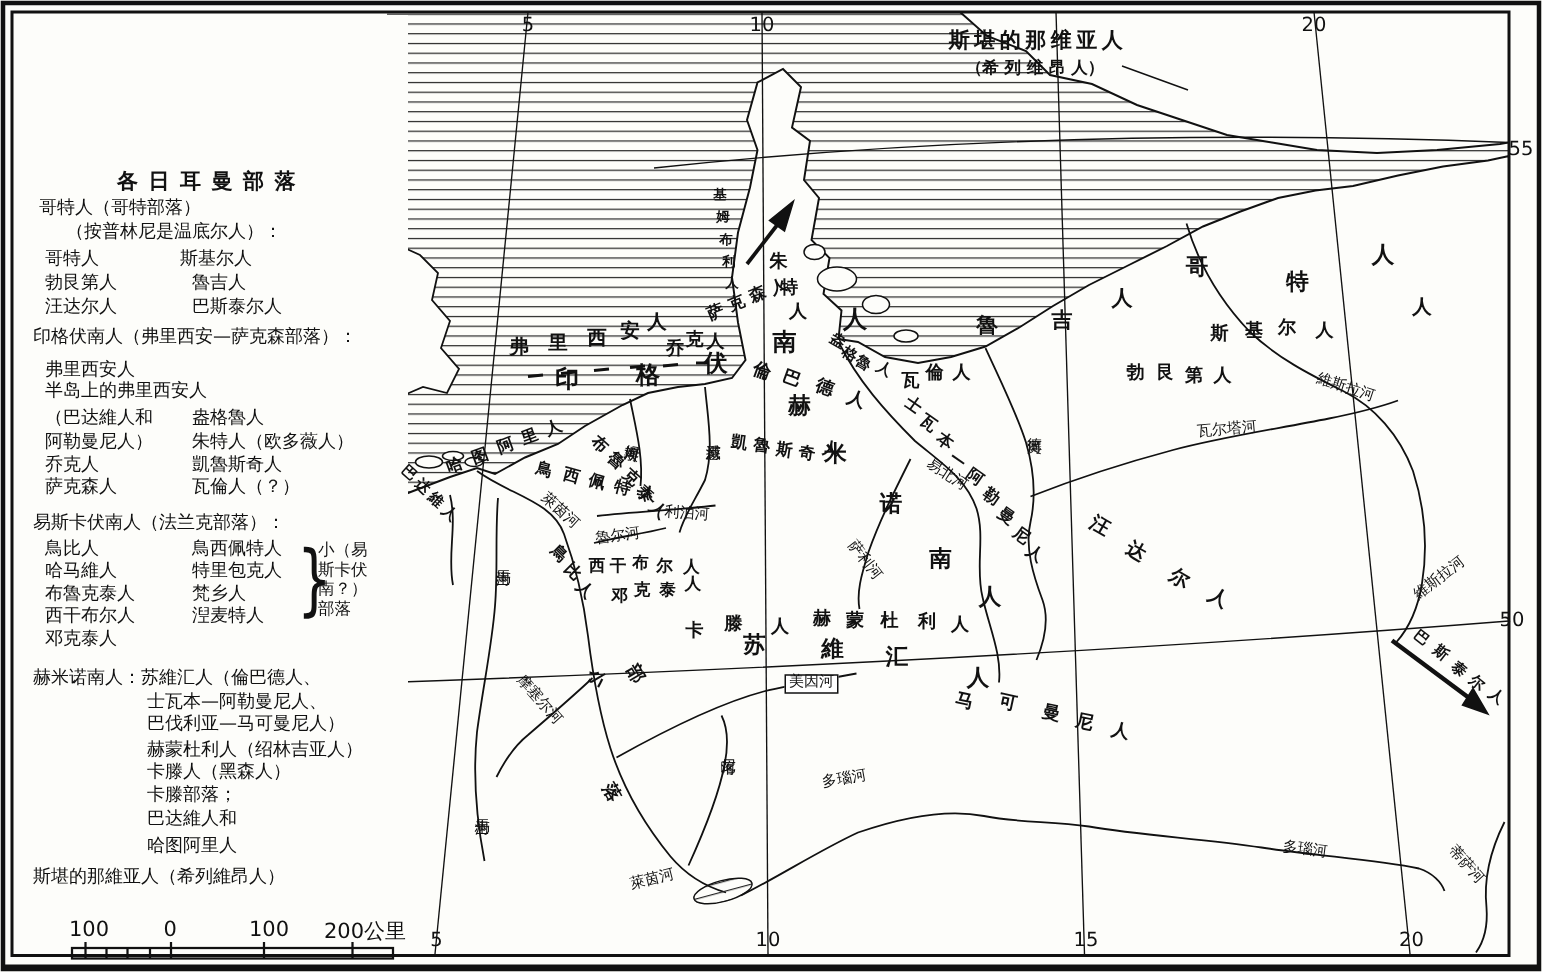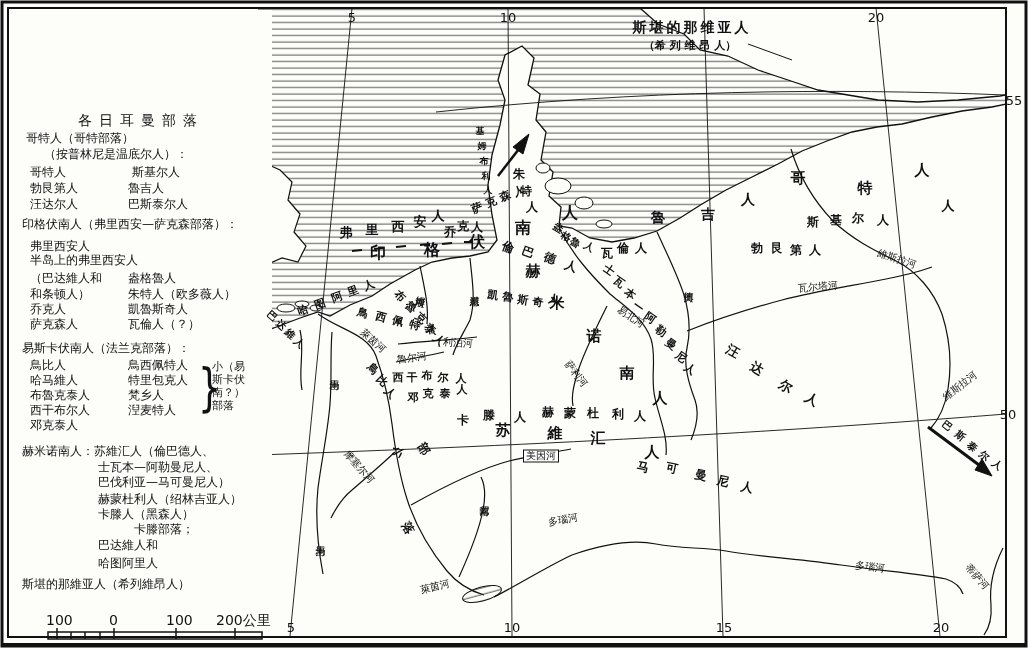--- a/index.html
+++ b/index.html
@@ -13,21 +13,21 @@
   .grid{font-size:13px;}
   .ann{font-weight:bold;}
   .vert{writing-mode:vertical-rl;text-orientation:upright;}
   .boxed{border:1px solid #111;background:#fff;padding:0 2px 1px 2px;}
   #legend-panel{position:absolute;left:10px;top:10px;width:262px;height:626px;background:#fdfdfa;}
   #title-box{position:absolute;left:6px;top:4px;width:244px;height:92px;border:2px solid #111;}
   #title-main{text-align:center;margin-top:5px;font-size:26px;font-weight:bold;letter-spacing:5px;
               font-family:"DejaVu Serif",serif;}
   .title-sub{text-align:center;font-size:14.5px;letter-spacing:0.5px;margin-top:3px;font-weight:bold;}
   #legend-header{position:absolute;left:0;top:102px;width:100%;text-align:center;
-                 font-size:14px;letter-spacing:7px;font-weight:normal;}
+                 font-size:14px;letter-spacing:7px;font-weight:bold;}
   .legend-row{position:absolute;font-size:12px;white-space:nowrap;}
   #legend-brace{position:absolute;left:183px;top:347px;font-size:52px;font-weight:normal;
                 transform:scaleX(.7);}
   #legend-brace-text{position:absolute;left:202px;top:350px;font-size:11px;line-height:13px;white-space:nowrap;}
   #scalebar-labels span{position:absolute;font-size:14px;}
   #scalebar-svg{position:absolute;left:0;top:0;}
 </style>
 </head>
 <body>
 
@@ -105,52 +105,52 @@
     <rect x="2" y="2" width="1024" height="644" fill="none" stroke="#111" stroke-width="3"></rect>
     <line x1="2" y1="645" x2="1026" y2="645" stroke="#111" stroke-width="4"></line>
   </svg>
 
   <div id="legend-panel">
     <div id="legend-header">各日耳曼部落</div>
     <div id="legend-content">
         <span class="legend-row" style="left: 16px; top: 120px;">哥特人（哥特部落）</span>
         <span class="legend-row" style="left: 34px; top: 136px;">（按普林尼是温底尔人）：</span>
         <span class="legend-row" style="left: 20px; top: 154px;">哥特人</span>
-        <span class="legend-row" style="left: 122px; top: 154px;">斯基尔人</span>
+        <span class="legend-row" style="left: 110px; top: 154px;">斯基尔人</span>
         <span class="legend-row" style="left: 20px; top: 170px;">勃艮第人</span>
         <span class="legend-row" style="left: 118px; top: 170px;">魯吉人</span>
         <span class="legend-row" style="left: 20px; top: 186px;">汪达尔人</span>
         <span class="legend-row" style="left: 118px; top: 186px;">巴斯泰尔人</span>
         <span class="legend-row" style="left: 12px; top: 206px;">印格伏南人（弗里西安—萨克森部落）：</span>
         <span class="legend-row" style="left: 20px; top: 228px;">弗里西安人</span>
         <span class="legend-row" style="left: 20px; top: 242px;">半岛上的弗里西安人</span>
         <span class="legend-row" style="left: 20px; top: 260px;">（巴达維人和</span>
         <span class="legend-row" style="left: 118px; top: 260px;">盎格魯人</span>
-        <span class="legend-row" style="left: 20px; top: 276px;">和条顿人）</span>
+        <span class="legend-row" style="left: 20px; top: 276px;">阿勒曼尼人）</span>
         <span class="legend-row" style="left: 118px; top: 276px;">朱特人（欧多薇人）</span>
         <span class="legend-row" style="left: 20px; top: 291px;">乔克人</span>
         <span class="legend-row" style="left: 118px; top: 291px;">凱魯斯奇人</span>
         <span class="legend-row" style="left: 20px; top: 306px;">萨克森人</span>
         <span class="legend-row" style="left: 118px; top: 306px;">瓦倫人（？）</span>
         <span class="legend-row" style="left: 12px; top: 330px;">易斯卡伏南人（法兰克部落）：</span>
         <span class="legend-row" style="left: 20px; top: 347px;">鳥比人</span>
         <span class="legend-row" style="left: 118px; top: 347px;">鳥西佩特人</span>
         <span class="legend-row" style="left: 20px; top: 362px;">哈马維人</span>
         <span class="legend-row" style="left: 118px; top: 362px;">特里包克人</span>
         <span class="legend-row" style="left: 20px; top: 377px;">布魯克泰人</span>
         <span class="legend-row" style="left: 118px; top: 377px;">梵乡人</span>
         <span class="legend-row" style="left: 20px; top: 392px;">西干布尔人</span>
         <span class="legend-row" style="left: 118px; top: 392px;">湼麦特人</span>
         <span class="legend-row" style="left: 20px; top: 407px;">邓克泰人</span>
         <span class="legend-row" style="left: 12px; top: 433px;">赫米诺南人：苏維汇人（倫巴德人、</span>
         <span class="legend-row" style="left: 88px; top: 449px;">士瓦本—阿勒曼尼人、</span>
         <span class="legend-row" style="left: 88px; top: 464px;">巴伐利亚—马可曼尼人）</span>
         <span class="legend-row" style="left: 88px; top: 481px;">赫蒙杜利人（绍林吉亚人）</span>
         <span class="legend-row" style="left: 88px; top: 496px;">卡滕人（黑森人）</span>
-        <span class="legend-row" style="left: 88px; top: 511px; margin-left: 36px;">卡滕部落；</span>
+        <span class="legend-row" style="left: 88px; top: 511px;">卡滕部落；</span>
         <span class="legend-row" style="left: 88px; top: 527px;">巴达維人和</span>
         <span class="legend-row" style="left: 88px; top: 545px;">哈图阿里人</span>
         <span class="legend-row" style="left: 12px; top: 566px;">斯堪的那維亚人（希列維昂人）</span>
       </div>
     <div id="legend-brace">}</div>
     <div id="legend-brace-text">
         <div>小（易</div>
         <div>斯卡伏</div>
         <div>南？）</div>
         <div>部落</div>

